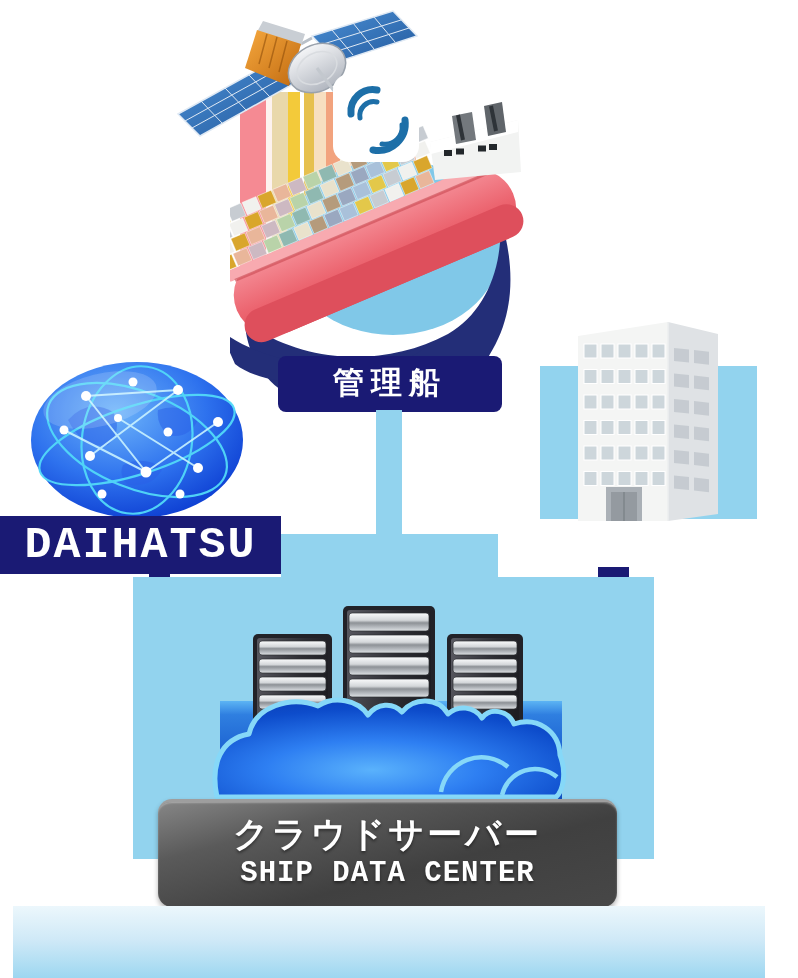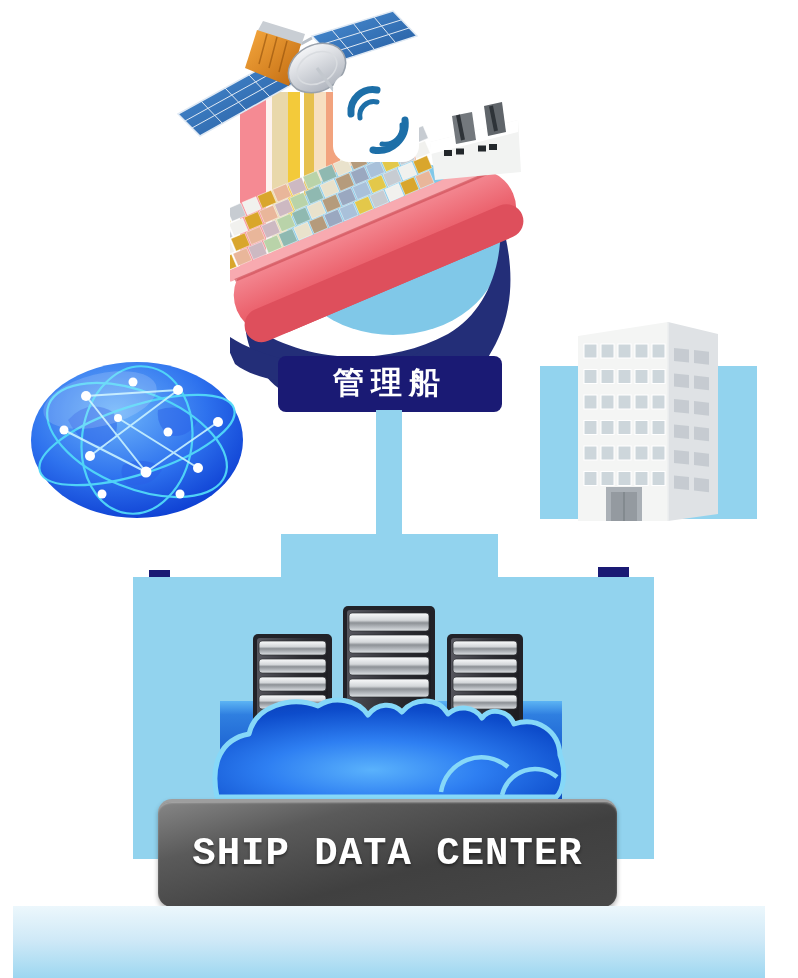--- a/index.html
+++ b/index.html
@@ -42,21 +42,21 @@
   
   .plate{
     left:158px;top:795px;width:459px;height:108px;border-radius:14px;
     background:linear-gradient(165deg,#868686 0%,#5a5a5a 26%,#404040 60%,var(--plate,#474747) 100%);
     border-top:3px solid #9e9e9e;box-sizing:border-box;
     box-shadow:0 3px 5px rgba(0,0,0,.3), inset 0 1px 2px rgba(255,255,255,.35);
     display:flex;flex-direction:column;align-items:center;justify-content:center;
     color:#fff;text-shadow:0 2px 3px rgba(0,0,0,.45);
   }
   .plate .jp{font-size:35px;font-weight:bold;letter-spacing:3px;line-height:1.15;}
-  .plate .en{font-size:39px;font-weight:bold;letter-spacing:1px;line-height:1.2;}
+  .plate .en{font-size:29px;font-weight:bold;letter-spacing:1px;line-height:1.2;}
   
   .bottom-bar{
     left:13px;top:902px;width:752px;height:76px;
     background:linear-gradient(180deg,var(--barTop,#ecf7fc) 0%,#cfe9f7 45%,var(--barBottom,#98d5f0) 100%);
   }
 </style>
 </head>
 <body>
 
 <div class="canvas">
@@ -324,20 +324,23 @@
       <circle cx="170" cy="108" r="5"></circle>
         <circle cx="105" cy="22" r="4.5"></circle>
         <circle cx="74" cy="134" r="4.5"></circle>
       <circle cx="152" cy="134" r="4.5"></circle>
         <circle cx="140" cy="72" r="4.5"></circle>
         <circle cx="90" cy="58" r="4"></circle>
     </g>
     <ellipse cx="72" cy="40" rx="58" ry="26" fill="#ffffff" opacity=".16" transform="rotate(-14 72 40)"></ellipse>
   </svg>
 
+  <div class="abs navy-label lbl-daihatsu">
+    <span>DAIHATSU</span>
+  </div>
 
   <div class="abs stub stub-l"></div>
   <div class="abs stub stub-r"></div>
 
   <div class="abs blue big-square"></div>
 
   <div class="abs cloud-backdrop"></div>
 
   <svg class="abs" style="left:250px;top:598px" width="280" height="205" viewBox="0 0 280 205">
     <defs>
@@ -396,18 +399,19 @@
              C 209,53 233,53 243,70
              C 253,61 269,62 277,74
              C 285,63 303,66 309,80
              C 332,72 354,87 355,111
              C 362,129 358,147 351,153 Z" fill="url(#cloudG)" stroke="#86d8f8" stroke-width="5" stroke-linejoin="round"></path>
     <path d="M 236,148 A 41,41 0 0 1 303,123" fill="none" stroke="#86d8f8" stroke-width="4.5"></path>
     <path d="M 297,151 A 34,34 0 0 1 352,133" fill="none" stroke="#86d8f8" stroke-width="4.5"></path>
   </svg>
 
   <div class="abs plate">
+    <div class="jp">クラウドサーバー</div>
     <div class="en">SHIP DATA CENTER</div>
   </div>
 
   <div class="abs bottom-bar"></div>
 
 </div>
 
 </body></html>

